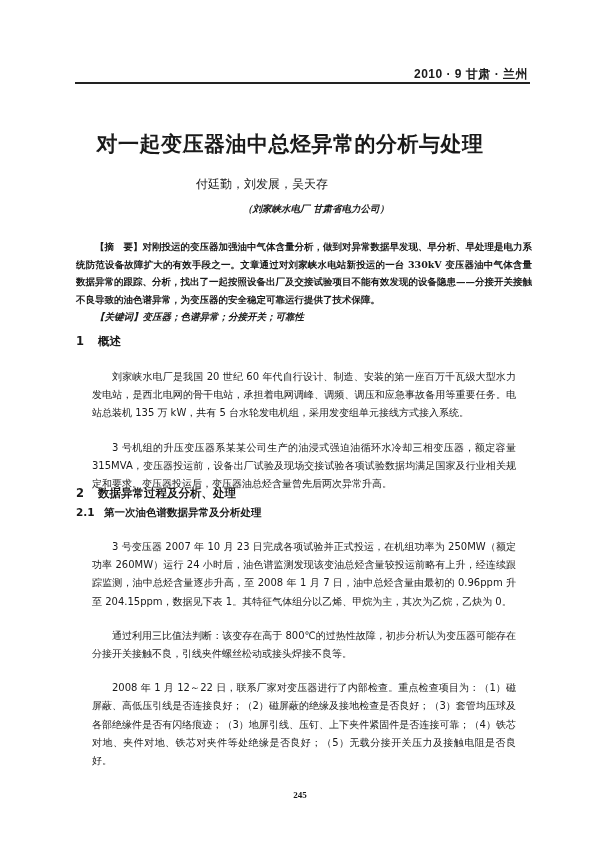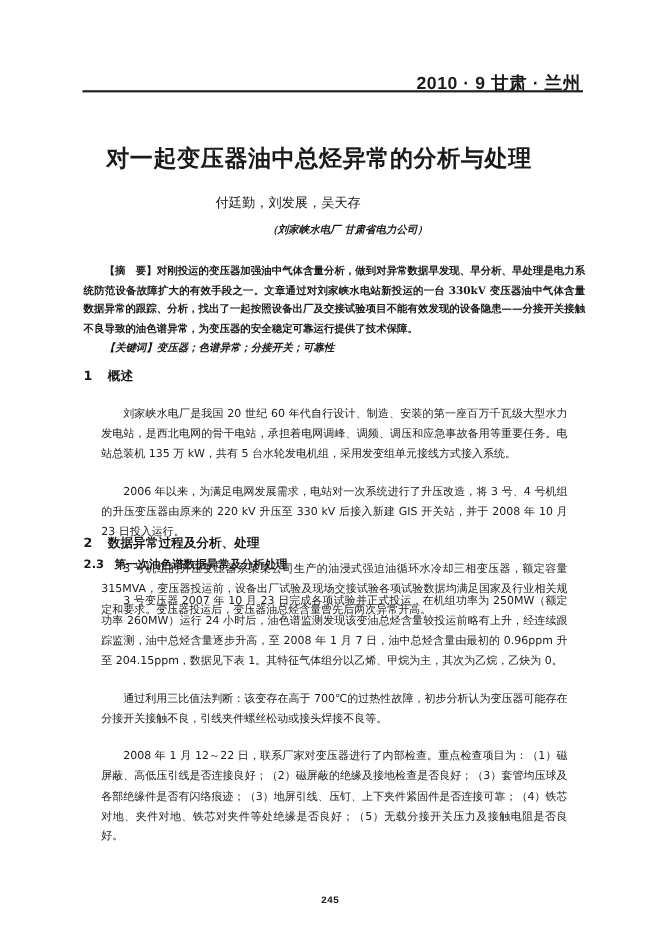--- a/index.html
+++ b/index.html
@@ -2,21 +2,21 @@
 <html><head>
 <meta charset="utf-8">
 <style>
   html, body { margin: 0; padding: 0; }
   body {
     width: 600px; height: 850px; background: #ffffff; position: relative; overflow: hidden;
     font-family: "DejaVu Sans", sans-serif; color: #1a1a1a;
   }
   .header-meta {
     position: absolute; top: 66px; right: 72px;
-    font-size: 16px; font-weight: bold; letter-spacing: 0.5px;
+    font-size: 12px; font-weight: bold; letter-spacing: 0.5px;
     font-family: "Liberation Sans", sans-serif;
   }
   .header-rule {
     position: absolute; top: 82px; left: 75px; width: 455px; height: 0;
     border-top: 2px solid #222;
   }
   .title {
     position: absolute; top: 130px; left: 0; width: 580px; text-align: center;
     font-size: 21px; font-weight: bold; letter-spacing: 0.5px;
     font-family: "DejaVu Serif", serif;
@@ -48,22 +48,22 @@
     position: absolute; left: 76px; font-size: 11.5px; font-weight: bold;
     font-family: "DejaVu Sans", sans-serif;
   }
   .h1 .num { display: inline-block; width: 22px; }
   .h2 {
     position: absolute; left: 76px; font-size: 10.5px; font-weight: bold;
     font-family: "DejaVu Sans", sans-serif;
   }
   .h2 .num { display: inline-block; width: 28px; }
   .page-num {
-    position: absolute; top: 814px; left: 0; width: 600px; text-align: center;
-    font-size: 9px; font-weight: bold; font-family: Liberation Mono, monospace;
+    position: absolute; top: 790px; left: 0; width: 600px; text-align: center;
+    font-size: 9px; font-weight: bold; font-family: Liberation Serif, serif;
   }
   .lbl { font-weight: bold; }
 </style>
 </head>
 <body>
 
 <div class="header-meta">2010 · 9  甘肃 · 兰州</div>
 <div class="header-rule"></div>
 
 <div class="title">对一起变压器油中总烃异常的分析与处理</div>
@@ -74,31 +74,30 @@
   <p><span class="lbl">【摘　要】</span><span>对刚投运的变压器加强油中气体含量分析，做到对异常数据早发现、早分析、早处理是电力系统防范设备故障扩大的有效手段之一。文章通过对刘家峡水电站新投运的一台 330kV 变压器油中气体含量数据异常的跟踪、分析，找出了一起按照设备出厂及交接试验项目不能有效发现的设备隐患——分接开关接触不良导致的油色谱异常，为变压器的安全稳定可靠运行提供了技术保障。</span></p>
   <p class="kw"><span class="lbl">【关键词】</span><span>变压器；色谱异常；分接开关；可靠性</span></p>
 </div>
 
 <div class="h1" style="top:334px;">
   <span class="num">1</span><span>概述</span>
 </div>
 
 <div class="body" style="top:352px;">
   <p>刘家峡水电厂是我国 20 世纪 60 年代自行设计、制造、安装的第一座百万千瓦级大型水力发电站，是西北电网的骨干电站，承担着电网调峰、调频、调压和应急事故备用等重要任务。电站总装机 135 万 kW，共有 5 台水轮发电机组，采用发变组单元接线方式接入系统。</p>
-  <p>2006 年以来，为满足电网发展需求，电站对一次系统进行了升压改造，将 3 号、4 号机组的升压变压器由原来的 220 kV 升压至 330 kV 后接入新建 GIS 开关站，并于 2008 年 10 月 23 日投入运行。</p>
   <p>3 号机组的升压变压器系某某公司生产的油浸式强迫油循环水冷却三相变压器，额定容量 315MVA，变压器投运前，设备出厂试验及现场交接试验各项试验数据均满足国家及行业相关规定和要求。变压器投运后，变压器油总烃含量曾先后两次异常升高。</p>
 </div>
 
 <div class="h1" style="top:486px;">
   <span class="num">2</span><span>数据异常过程及分析、处理</span>
 </div>
 
 <div class="h2" style="top:506px;">
-  <span class="num">2.3</span><span>第一次油色谱数据异常及分析处理</span>
+  <span class="num">2.1</span><span>第一次油色谱数据异常及分析处理</span>
 </div>
 
 <div class="body" style="top:522px;">
   <p>3 号变压器 2007 年 10 月 23 日完成各项试验并正式投运，在机组功率为 250MW（额定功率 260MW）运行 24 小时后，油色谱监测发现该变油总烃含量较投运前略有上升，经连续跟踪监测，油中总烃含量逐步升高，至 2008 年 1 月 7 日，油中总烃含量由最初的 0.96ppm 升至 204.15ppm，数据见下表 1。其特征气体组分以乙烯、甲烷为主，其次为乙烷，乙炔为 0。</p>
-  <p>通过利用三比值法判断：该变存在高于 700℃的过热性故障，初步分析认为变压器可能存在分接开关接触不良，引线夹件螺丝松动或接头焊接不良等。</p>
+  <p>通过利用三比值法判断：该变存在高于 800℃的过热性故障，初步分析认为变压器可能存在分接开关接触不良，引线夹件螺丝松动或接头焊接不良等。</p>
   <p>2008 年 1 月 12～22 日，联系厂家对变压器进行了内部检查。重点检查项目为：（1）磁屏蔽、高低压引线是否连接良好；（2）磁屏蔽的绝缘及接地检查是否良好；（3）套管均压球及各部绝缘件是否有闪络痕迹；（3）地屏引线、压钉、上下夹件紧固件是否连接可靠；（4）铁芯对地、夹件对地、铁芯对夹件等处绝缘是否良好；（5）无载分接开关压力及接触电阻是否良好。</p>
 </div>
 
 <div class="page-num">245</div>
 
 </body></html>

